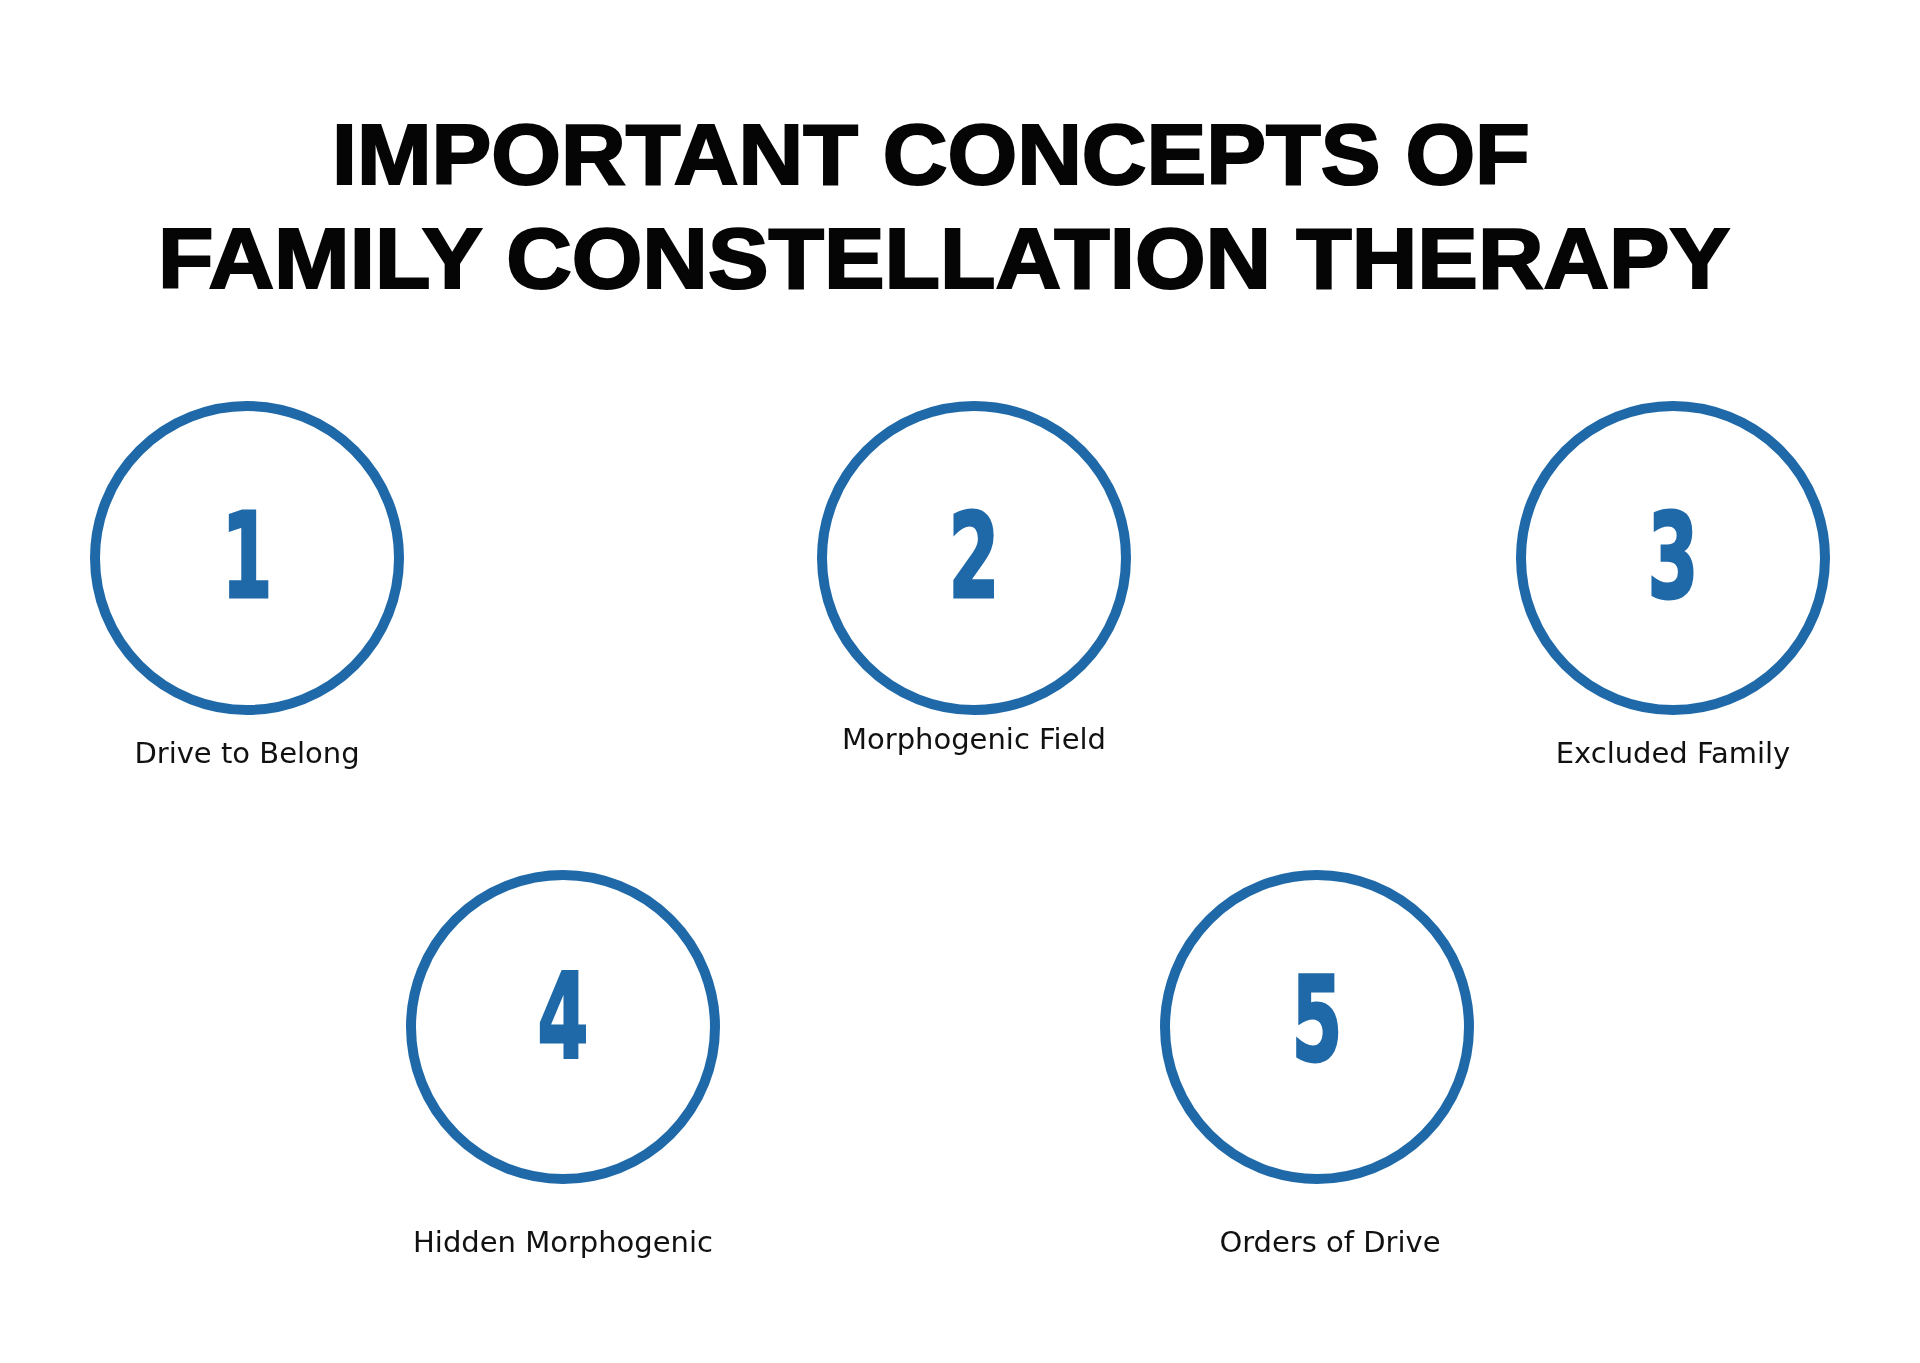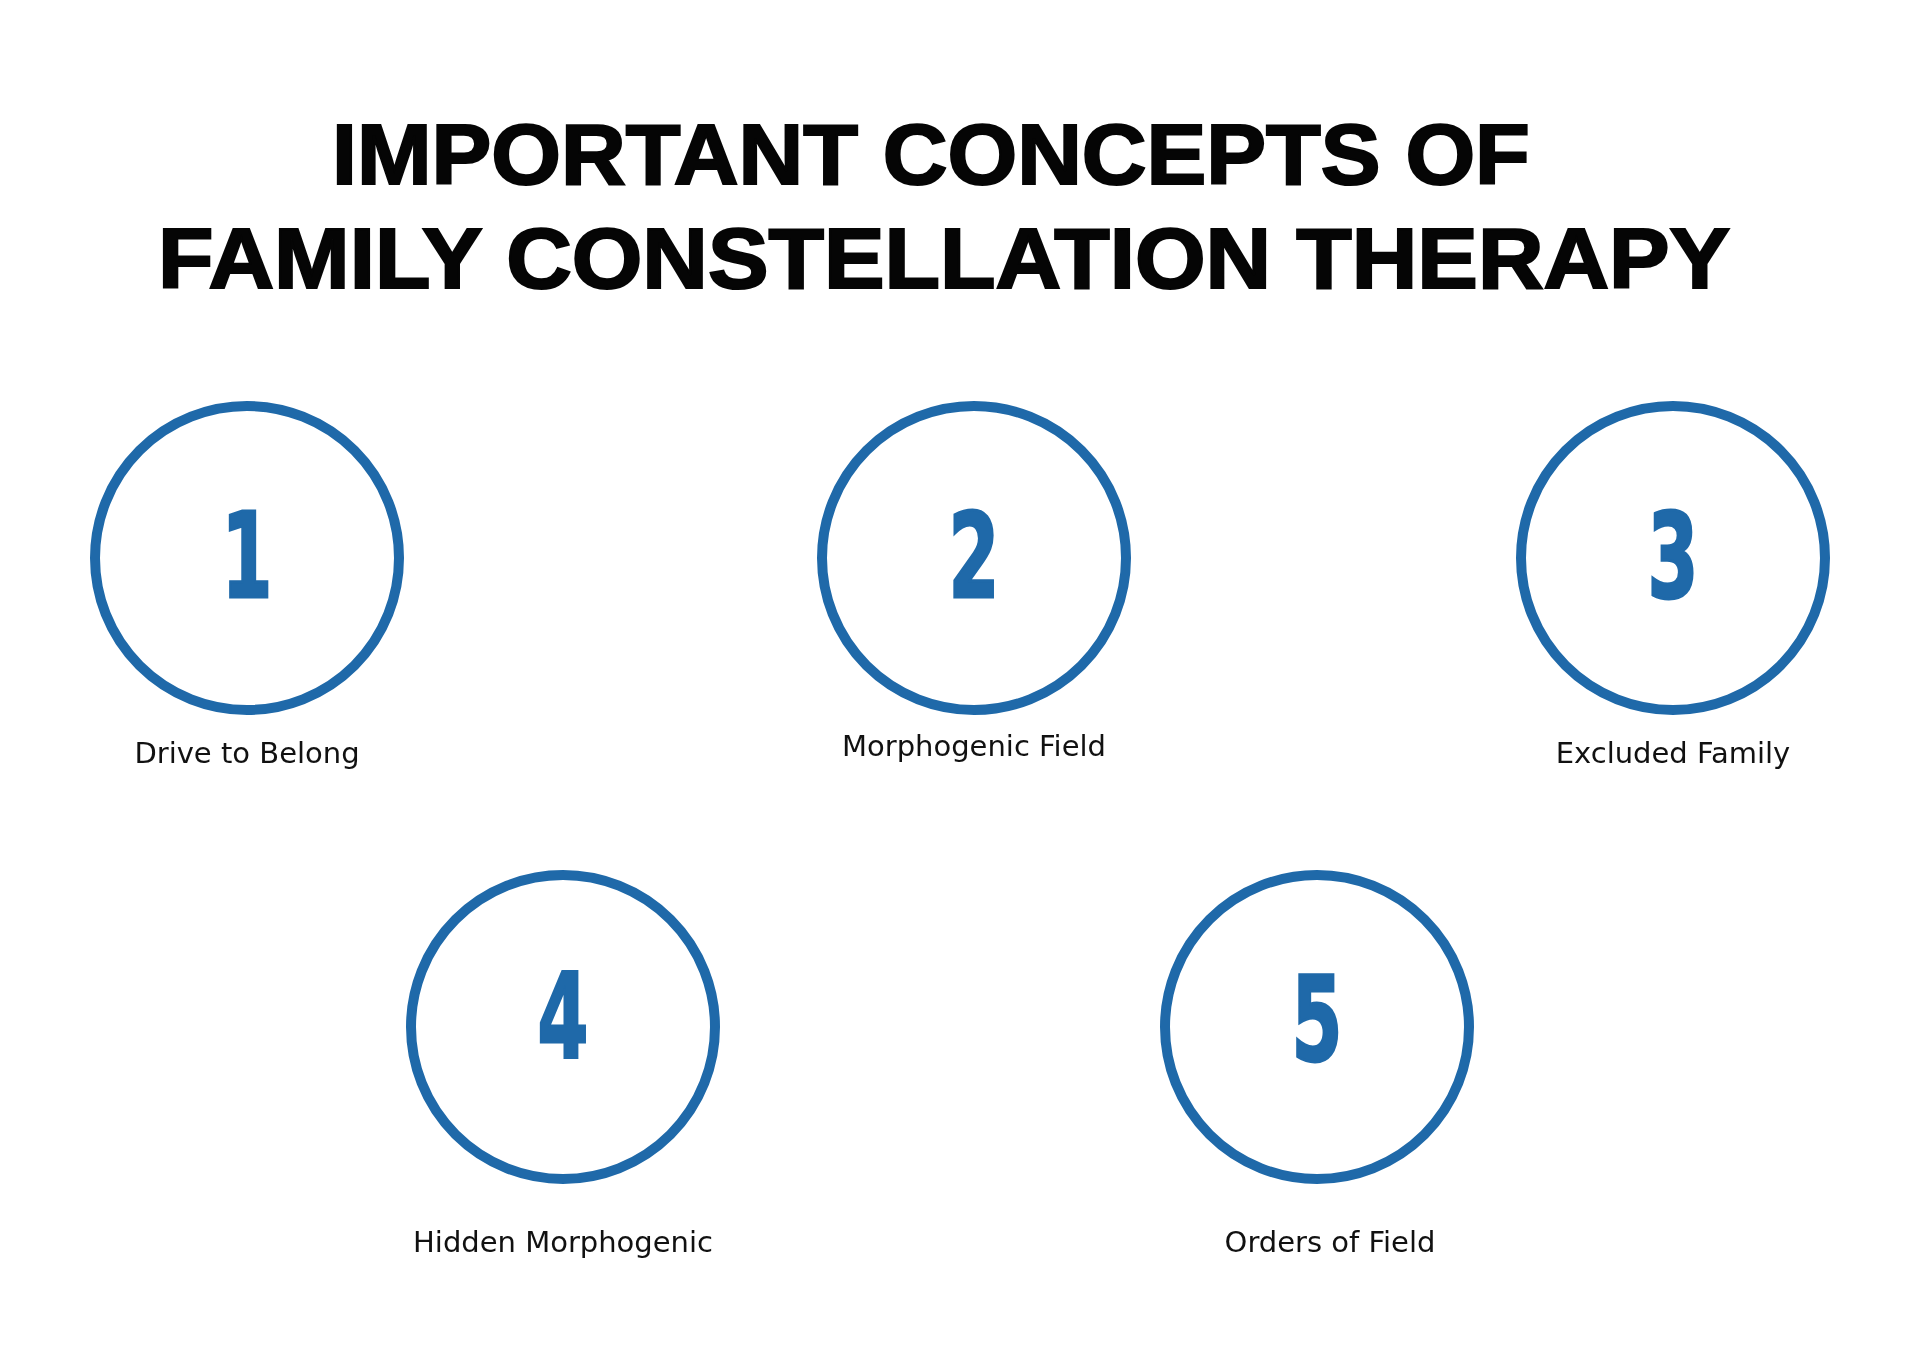--- a/index.html
+++ b/index.html
@@ -82,34 +82,34 @@
 
   <div class="concept" style="left:247px; top:558px;">
     <div class="ring"></div>
     <div class="digit">1</div>
     <div class="label" style="top:177px;">Drive to Belong</div>
   </div>
 
   <div class="concept" style="left:974px; top:558px;">
     <div class="ring"></div>
     <div class="digit">2</div>
-    <div class="label" style="top:170px;text-align:center;">Morphogenic Field</div>
+    <div class="label" style="top:163px;text-align:center;">Morphogenic Field</div>
   </div>
 
   <div class="concept" style="left:1673px; top:558px;">
     <div class="ring"></div>
     <div class="digit">3</div>
     <div class="label" style="top:177px;">Excluded Family</div>
   </div>
 
   <div class="concept" style="left:563px; top:1027px;">
     <div class="ring"></div>
     <div class="digit" style="top:-80px;">4</div>
     <div class="label" style="top:197px;">Hidden Morphogenic</div>
   </div>
 
   <div class="concept" style="left:1317px; top:1027px;">
     <div class="ring"></div>
     <div class="digit" style="top:-78px;">5</div>
-    <div class="label" style="top:197px; left:-237px;">Orders of Field</div>
+    <div class="label" style="top:197px; left:-237px;">Orders of Drive</div>
   </div>
 
 </div>
 
 </body></html>

